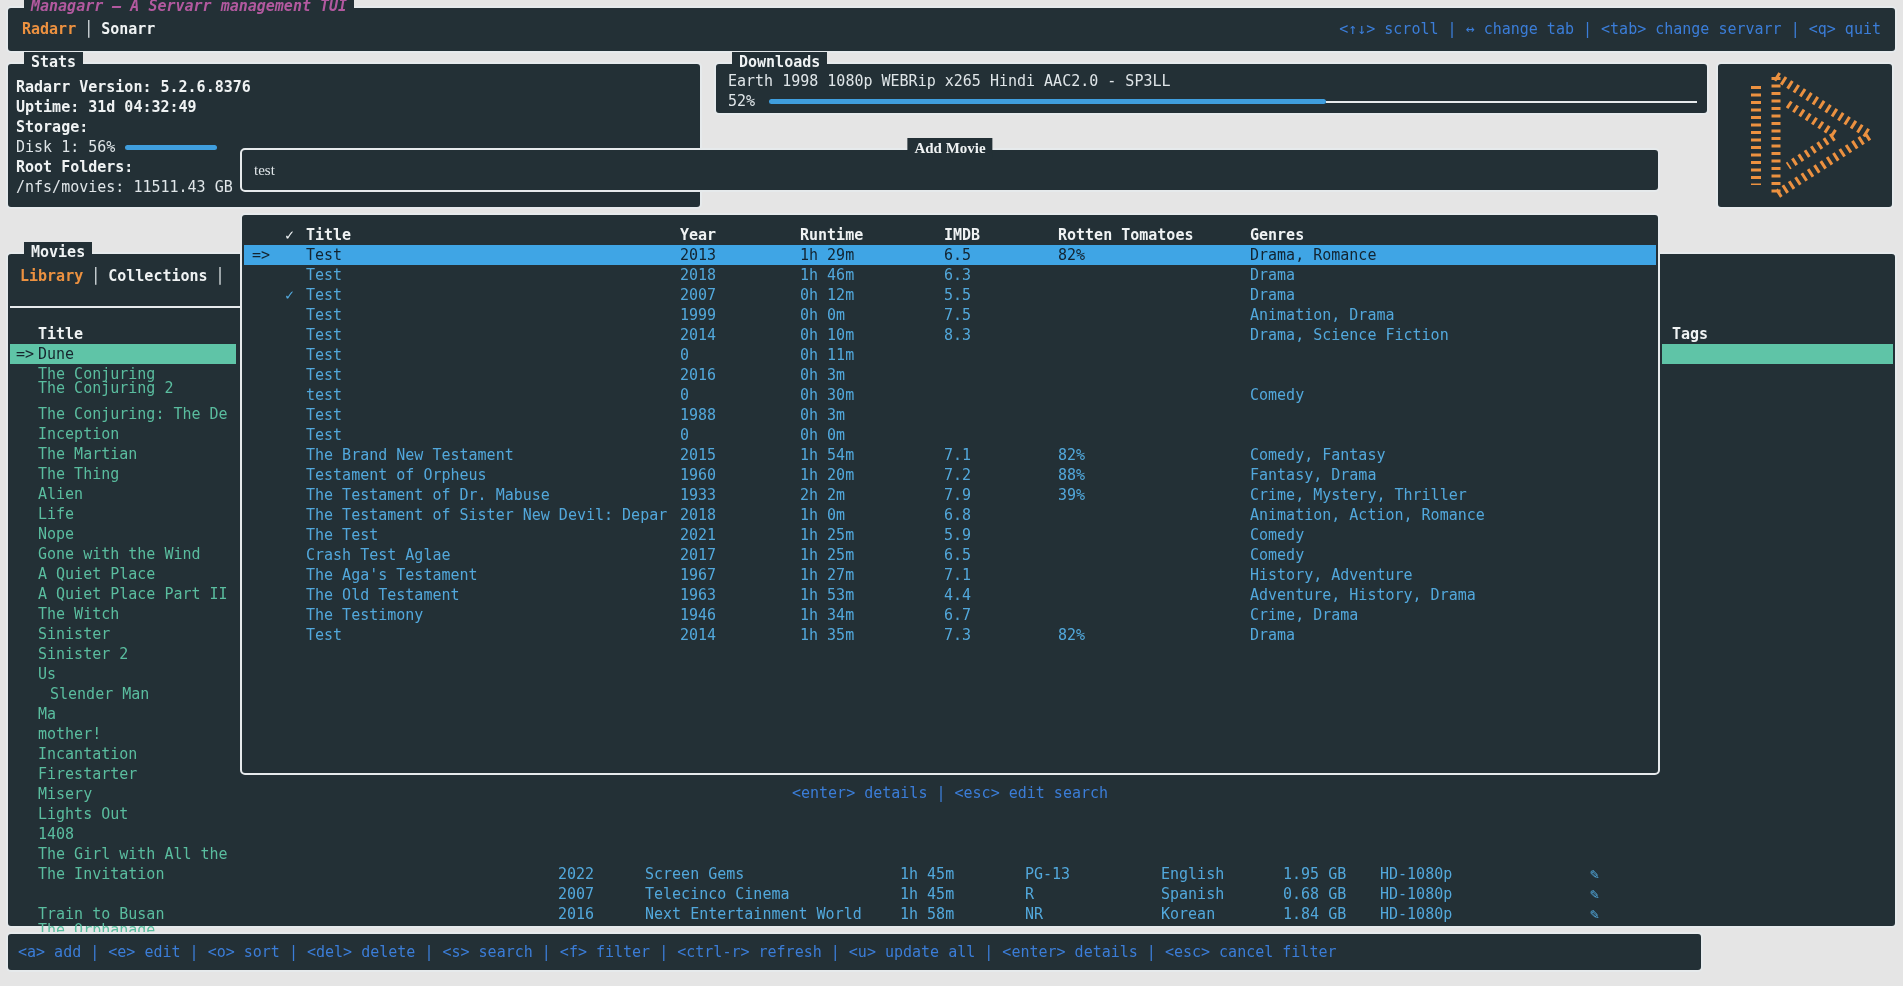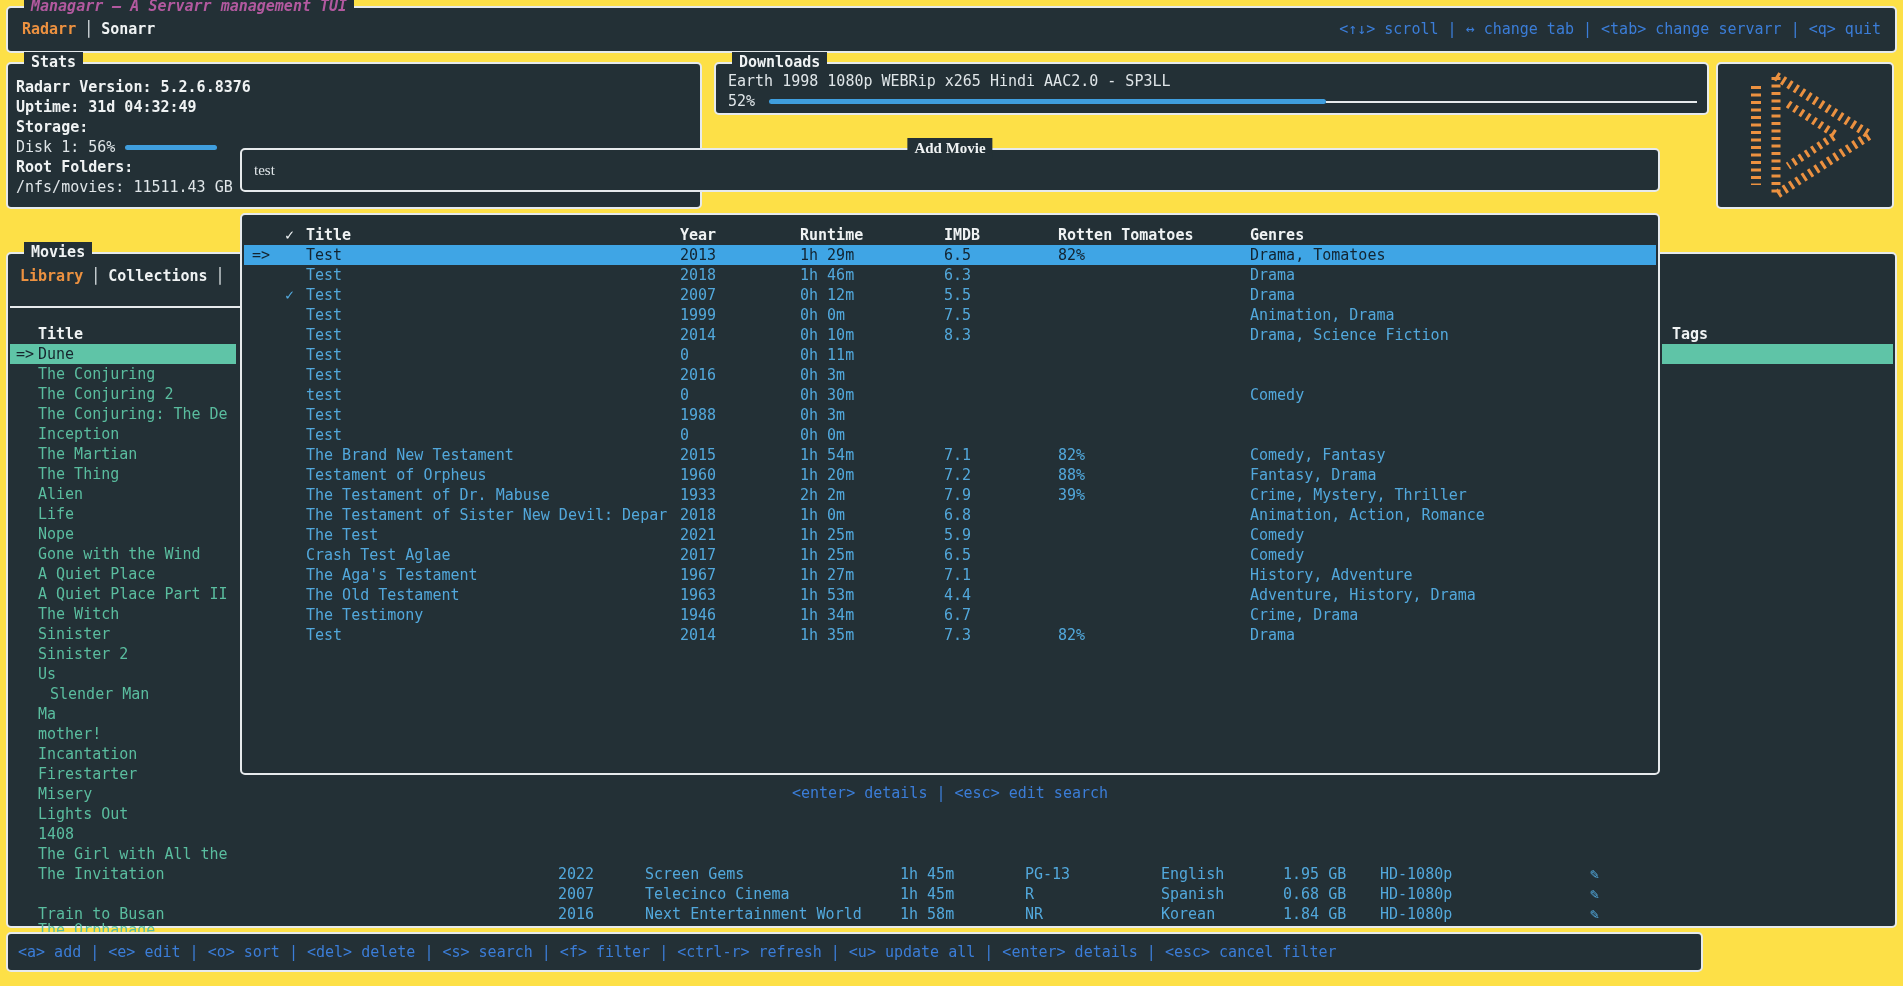--- a/index.html
+++ b/index.html
@@ -1,16 +1,16 @@
 <!DOCTYPE html>
 <html><head>
 <meta charset="utf-8">
 <style>
   html,body{margin:0;padding:0;background:#1b262c;}
-  #stage{position:relative;width:1903px;height:986px;background:#fde047;
+  #stage{position:relative;width:1903px;height:986px;background:#e5e5e5;
          font-family:"DejaVu Sans Mono",monospace;font-size:15px;line-height:20px;color:#dfe5e8;overflow:hidden;}
   .box{position:absolute;border:2px solid #e6eaec;border-radius:5px;background:#233036;box-sizing:border-box;}
   .box-title{position:absolute;top:-12px;left:16px;background:#233036;padding:0 7px;font-weight:bold;color:#eff2f3;white-space:nowrap;}
   .box-title.center{left:50%;transform:translateX(-50%);}
   .magenta{color:#b2599f;font-style:italic;}
   .orange{color:#ec9140;}
   .white-b{color:#eff2f3;font-weight:bold;}
   .blue{color:#3b7dd8;}
   .sep{color:#dfe5e8;font-weight:normal;padding:0 8px;}
   .row-abs{position:absolute;white-space:nowrap;}
@@ -110,21 +110,21 @@
     <div id="tab-underline"></div>
     <div id="title-header">Title</div>
     <div id="tags-header">Tags</div>
     <div id="side-sel">
       <span class="arrow">=&gt;</span>
       <span class="lbl">Dune</span>
     </div>
     <div id="tags-sel"></div>
     <div id="side-list">
         <div class="item" style="top: 110px;">The Conjuring</div>
-        <div class="item" style="top: 130px;">The Conjuring 2</div>
+        <div class="item" style="top: 124px;">The Conjuring 2</div>
         <div class="item" style="top: 150px;">The Conjuring: The De</div>
         <div class="item" style="top: 170px; text-align: center;">Inception</div>
         <div class="item" style="top: 190px;">The Martian</div>
         <div class="item" style="top: 210px;">The Thing</div>
         <div class="item" style="top: 230px;">Alien</div>
         <div class="item" style="top: 250px;">Life</div>
         <div class="item" style="top: 270px;">Nope</div>
         <div class="item" style="top: 290px; text-align: right;">Gone with the Wind</div>
         <div class="item" style="top: 310px;">A Quiet Place</div>
         <div class="item" style="top: 330px;">A Quiet Place Part II</div>
@@ -194,21 +194,21 @@
         <span class="pc5">Rotten Tomatoes</span>
         <span class="pc6">Genres</span>
       </div>
       <div class="prow sel" style="top: 30px;">
         <span class="parrow">=&gt;</span>
         <span class="pc1">Test</span>
         <span class="pc2">2013</span>
         <span class="pc3">1h 29m</span>
         <span class="pc4">6.5</span>
         <span class="pc5">82%</span>
-        <span class="pc6">Drama, Tomatoes</span>
+        <span class="pc6">Drama, Romance</span>
       </div>
       <div class="prow norm" style="top: 50px;">
         <span class="pc1">Test</span>
         <span class="pc2">2018</span>
         <span class="pc3">1h 46m</span>
         <span class="pc4">6.3</span>
         <span class="pc6">Drama</span>
       </div>
       <div class="prow norm" style="top: 70px;">
         <span class="pc0" style="color: rgb(82, 168, 220);">✓</span>

